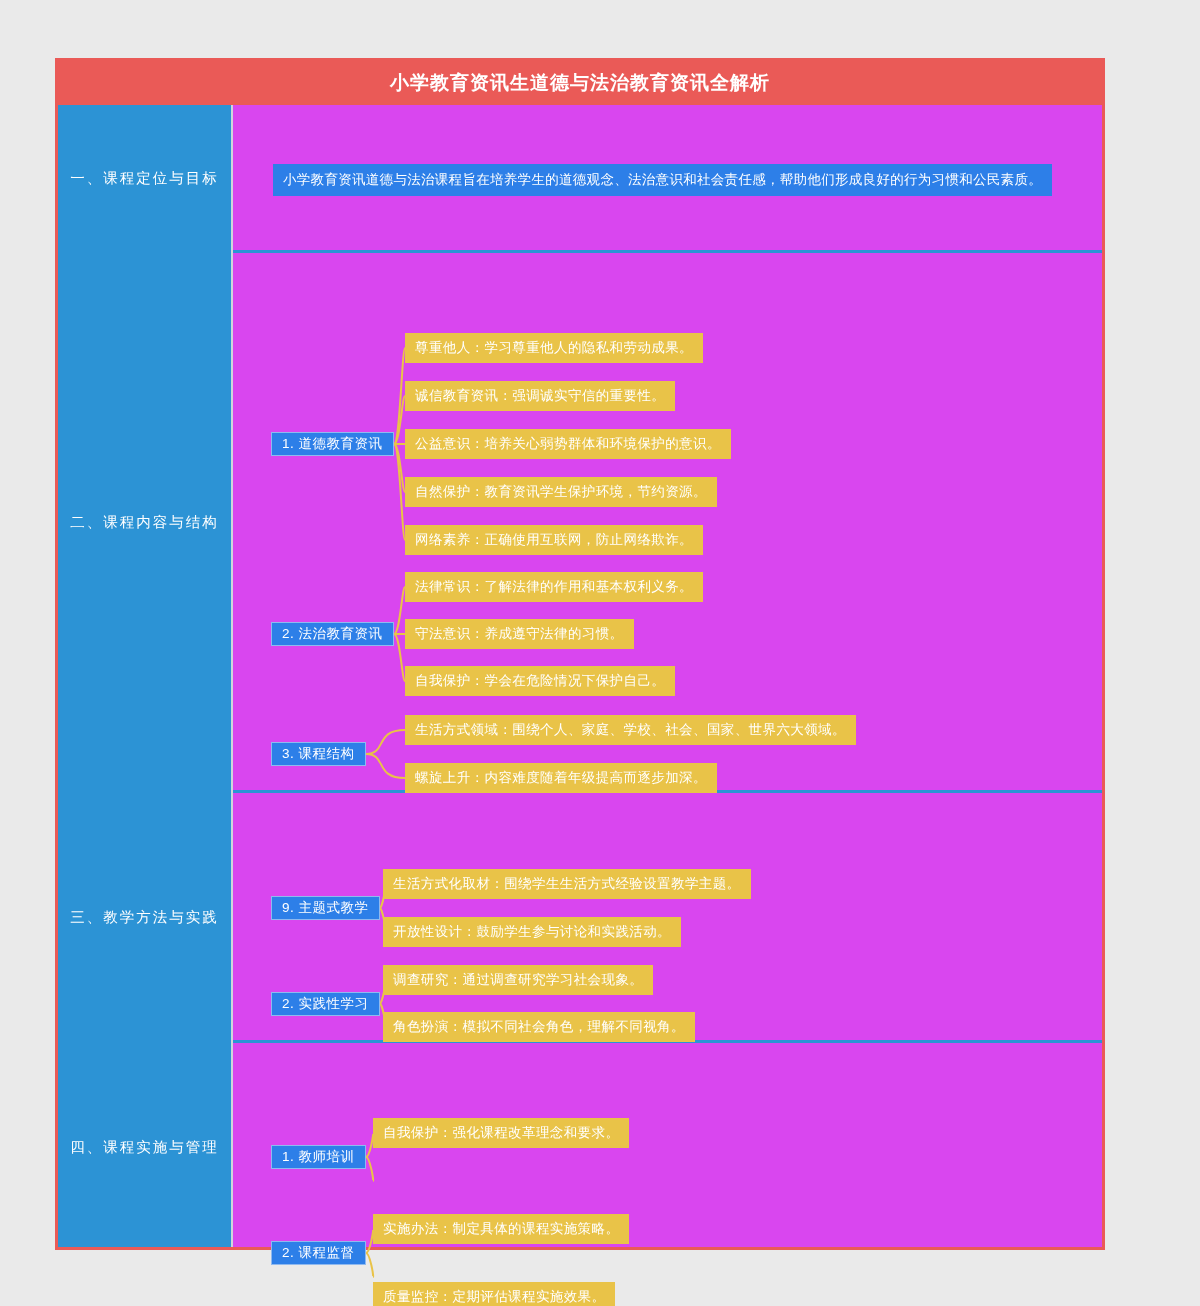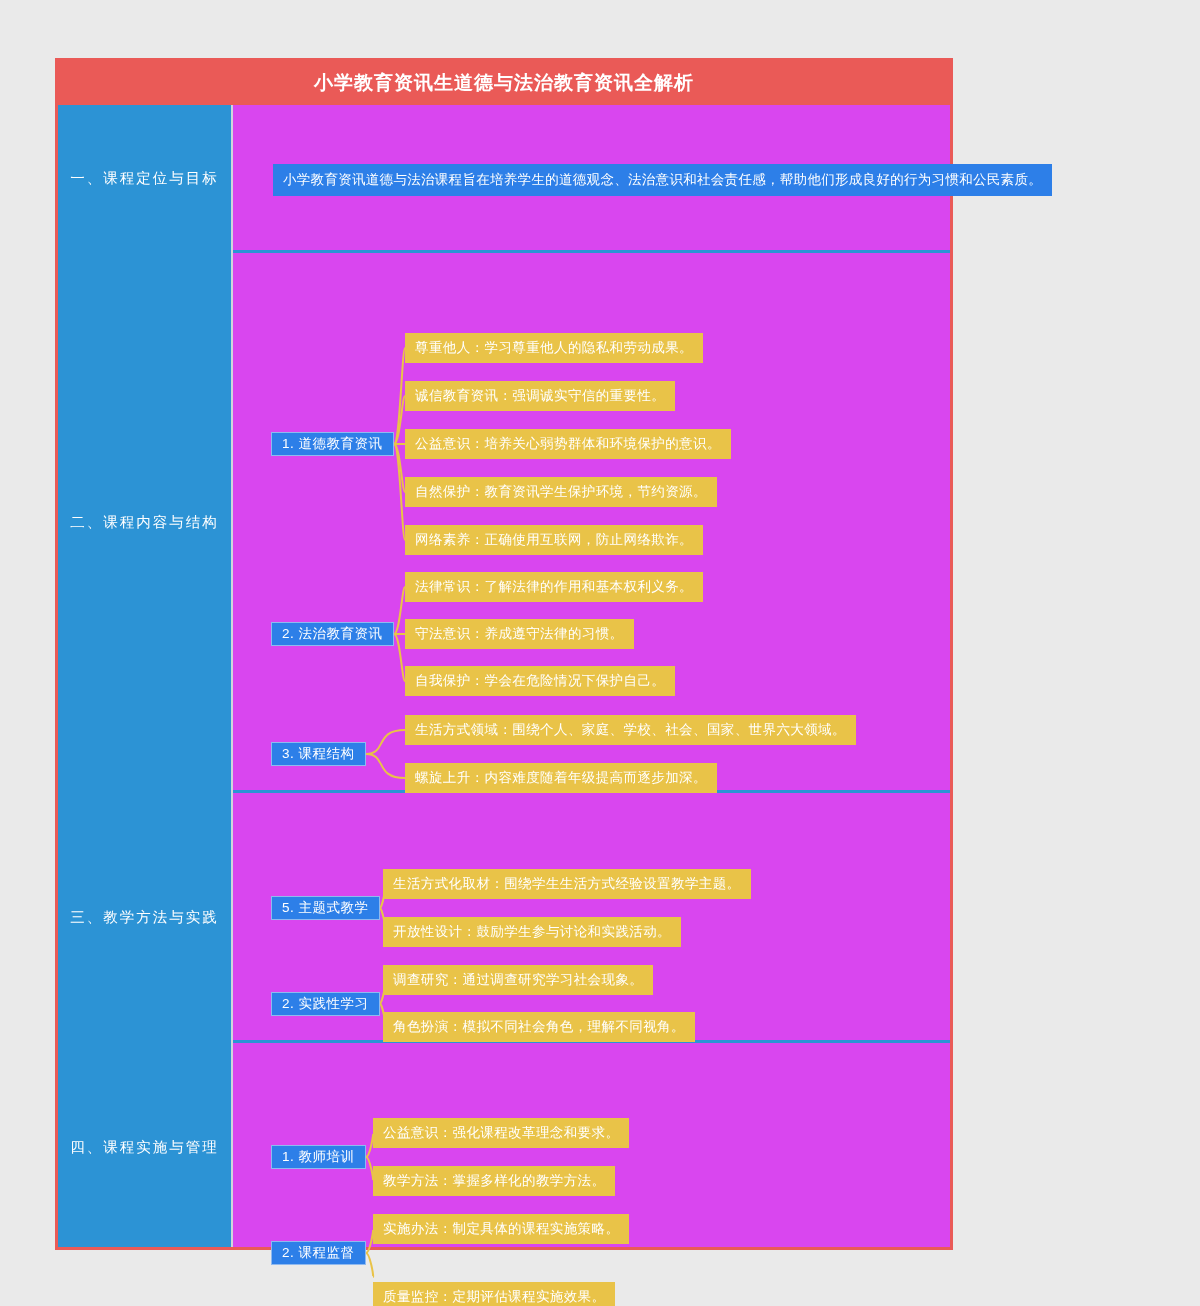--- a/index.html
+++ b/index.html
@@ -5,21 +5,21 @@
   html,body{margin:0;padding:0;}
   body{
     width:1200px;height:1306px;
     background:#eaeaea;
     font-family:"Liberation Sans","DejaVu Sans",sans-serif;
     overflow:hidden;
   }
   #map{
     position:absolute;
     left:55px;top:58px;
-    width:898px;height:1192px;
+    width:1050px;height:1192px;
     border:3px solid #ea5a57;
     box-sizing:border-box;
     background:#eaeaea;
   }
   .title-bar{
     height:44px;
     background:#ea5a57;
     color:#ffffff;
     display:flex;align-items:center;justify-content:center;
     font-size:19px;font-weight:bold;
@@ -142,27 +142,26 @@
         <div class="node yellow" style="left: 172px; top: 339px; transform: translateY(-50%);">公益意识：培养关心弱势群体和环境保护的意识。</div>
         <div class="node yellow" style="left: 172px; top: 435px; transform: translateY(-50%);">网络素养：正确使用互联网，防止网络欺诈。</div>
         <div class="node yellow" style="left: 172px; top: 387px; transform: translateY(-50%);">自然保护：教育资讯学生保护环境，节约资源。</div>
         <div class="node blue" style="left: 38px; top: 529px; transform: translateY(-50%);">2. 法治教育资讯</div>
         <div class="node yellow" style="left: 172px; top: 482px; transform: translateY(-50%);">法律常识：了解法律的作用和基本权利义务。</div>
         <div class="node yellow" style="left: 172px; top: 529px; transform: translateY(-50%);">守法意识：养成遵守法律的习惯。</div>
         <div class="node yellow" style="left: 172px; top: 576px; transform: translateY(-50%);">自我保护：学会在危险情况下保护自己。</div>
         <div class="node blue" style="left: 38px; top: 649px; transform: translateY(-50%);">3. 课程结构</div>
         <div class="node yellow" style="left: 172px; top: 625px; transform: translateY(-50%);">生活方式领域：围绕个人、家庭、学校、社会、国家、世界六大领域。</div>
         <div class="node yellow" style="left: 172px; top: 673px; transform: translateY(-50%);">螺旋上升：内容难度随着年级提高而逐步加深。</div>
-        <div class="node blue" style="left: 38px; top: 803px; transform: translateY(-50%);">5. 主题式教学</div>
+        <div class="node blue" style="left: 38px; top: 803px; transform: translateY(-50%);">9. 主题式教学</div>
         <div class="node yellow" style="left: 150px; top: 779px; transform: translateY(-50%);">生活方式化取材：围绕学生生活方式经验设置教学主题。</div>
         <div class="node yellow" style="left: 150px; top: 827px; transform: translateY(-50%);">开放性设计：鼓励学生参与讨论和实践活动。</div>
         <div class="node blue" style="left: 38px; top: 898.5px; transform: translateY(-50%);">2. 实践性学习</div>
         <div class="node yellow" style="left: 150px; top: 875px; transform: translateY(-50%);">调查研究：通过调查研究学习社会现象。</div>
         <div class="node yellow" style="left: 150px; top: 922px; transform: translateY(-50%);">角色扮演：模拟不同社会角色，理解不同视角。</div>
         <div class="node blue" style="left: 38px; top: 1052px; transform: translateY(-50%);">1. 教师培训</div>
-        <div class="node yellow" style="left: 140px; top: 1028px; transform: translateY(-50%);">公益意识：强化课程改革理念和要求。</div>
-        <div class="node yellow" style="left: 140px; top: 1076px; transform: translateY(-50%);">教学方法：掌握多样化的教学方法。</div>
+        <div class="node yellow" style="left: 140px; top: 1028px; transform: translateY(-50%);">自我保护：强化课程改革理念和要求。</div>
         <div class="node blue" style="left: 38px; top: 1148px; transform: translateY(-50%);">2. 课程监督</div>
         <div class="node yellow" style="left: 140px; top: 1124px; transform: translateY(-50%);">实施办法：制定具体的课程实施策略。</div>
         <div class="node yellow" style="left: 140px; top: 1192px; transform: translateY(-50%);">质量监控：定期评估课程实施效果。</div>
       </div>
   </div>
 </div>
 
 </body></html>

